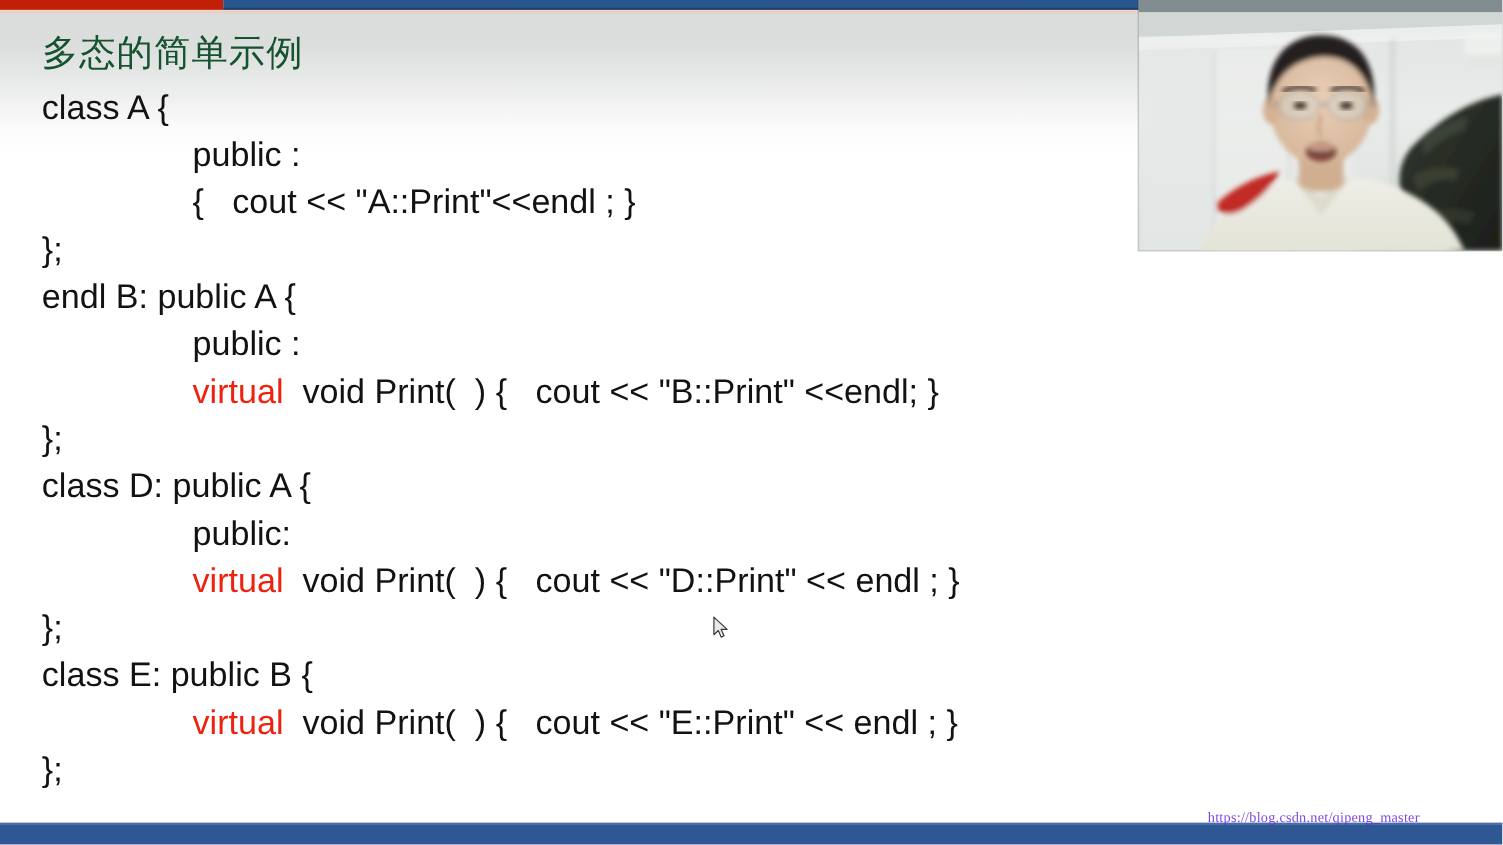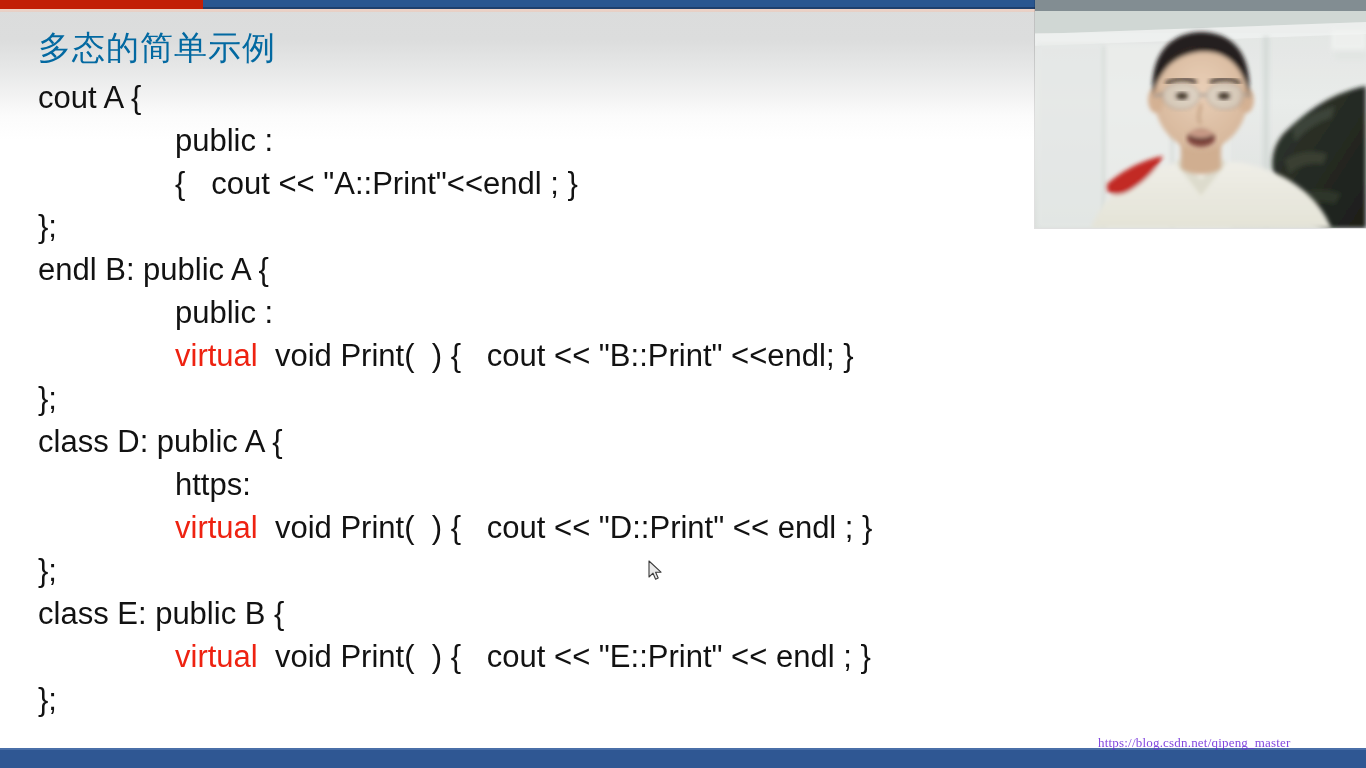--- a/index.html
+++ b/index.html
@@ -76,21 +76,21 @@
   }
 
   
   .slide-title {
     position: absolute;
     left: 38px;
     top: 28px;
     font-size: 33px;
     line-height: 40px;
     font-weight: 400;
-    color: #0369a1;
+    color: #14532d;
     letter-spacing: 1px;
     white-space: nowrap;
     font-family: "DejaVu Sans", "Liberation Sans", sans-serif;
   }
 
   
   .code {
     position: absolute;
     left: 38px;
     top: 76px;
@@ -157,30 +157,30 @@
 
   <div class="topbar">
     <div class="topbar-red"></div>
     <div class="topbar-blue"></div>
   </div>
   <div class="topbar-underline"></div>
 
   <div class="slide-title">多态的简单示例</div>
 
   <div class="code" id="code-block">
-      <div class="code-line"><span>cout A {</span></div>
+      <div class="code-line"><span>class A {</span></div>
       <div class="code-line ind"><span>public :</span></div>
       <div class="code-line ind"><span>{   cout &lt;&lt; "A::Print"&lt;&lt;endl ; }</span></div>
       <div class="code-line"><span>};</span></div>
       <div class="code-line"><span>endl B: public A {</span></div>
       <div class="code-line ind"><span>public :</span></div>
       <div class="code-line ind"><span class="kw-virtual" style="color: rgb(238, 34, 17);">virtual</span><span>  void Print(  ) {   cout &lt;&lt; "B::Print" &lt;&lt;endl; }</span></div>
       <div class="code-line"><span>};</span></div>
       <div class="code-line"><span>class D: public A {</span></div>
-      <div class="code-line ind"><span>https:</span></div>
+      <div class="code-line ind"><span>public:</span></div>
       <div class="code-line ind"><span class="kw-virtual" style="color: rgb(238, 34, 17);">virtual</span><span>  void Print(  ) {   cout &lt;&lt; "D::Print" &lt;&lt; endl ; }</span></div>
       <div class="code-line"><span>};</span></div>
       <div class="code-line"><span>class E: public B {</span></div>
       <div class="code-line ind"><span class="kw-virtual" style="color: rgb(238, 34, 17);">virtual</span><span>  void Print(  ) {   cout &lt;&lt; "E::Print" &lt;&lt; endl ; }</span></div>
       <div class="code-line"><span>};</span></div>
     </div>
 
   <div class="cursor" style="left: 648px; top: 560px;">
     <svg width="16" height="22" viewBox="0 0 16 22" xmlns="http://www.w3.org/2000/svg">
       <path d="M1,1 L1,17 L5,13.2 L7.6,19.2 L10.2,18 L7.6,12.2 L13,12.2 Z" fill="#e9e9e9" stroke="#3a3a3a" stroke-width="1.1" stroke-linejoin="round"></path>

